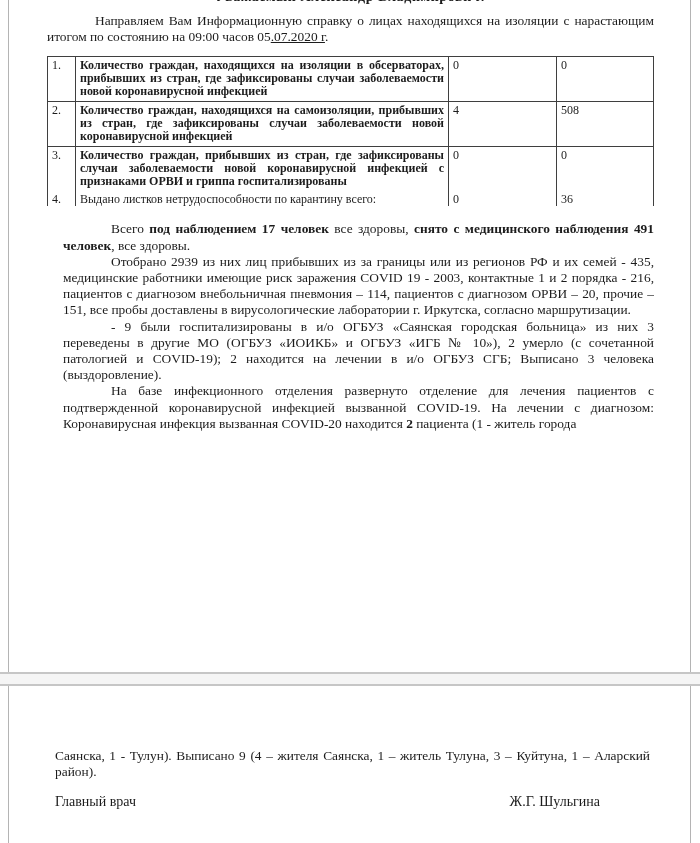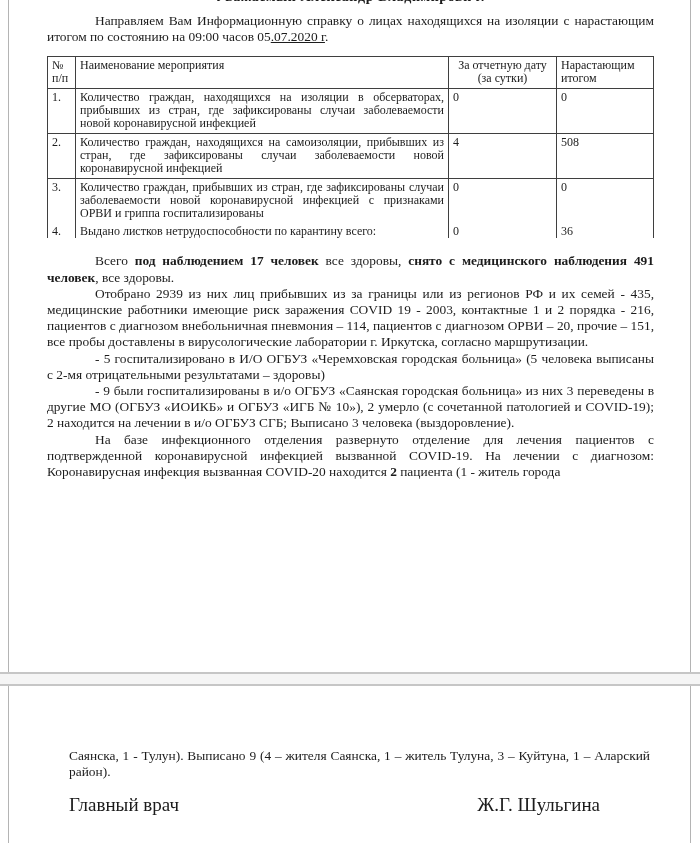--- a/index.html
+++ b/index.html
@@ -31,21 +31,21 @@
     background:#f5f5f5;
     border-top:2px solid #c6c6c6;
     border-bottom:2px solid #c6c6c6;
   }
   .page2 {
     top:686px;
     height:157px;
     border-left:1px solid #b4b4b4;
     border-right:1px solid #b4b4b4;
     border-top:none;
-    padding:0 40px 0 60px;
+    padding:0 40px 0 46px;
     overflow:hidden;
   }
   .salutation-clip {
     height:8px;
     overflow:hidden;
     position:relative;
   }
   .salutation {
     position:absolute;
     top:-11px; left:0; right:0;
@@ -74,33 +74,33 @@
   }
   table.report th, table.report td {
     border:1px solid #3f3f3f;
     vertical-align:top;
     text-align:left;
     font-weight:normal;
     padding:2px 4px 3px 4px;
   }
   table.report th { text-align:left; }
   table.report .c-daily-h { text-align:center; }
-  table.report td.cell-name { text-align:justify; }
+  table.report td.cell-name { text-align:justify;font-weight:bold; }
   tr.r1 td, tr.r2 td, tr.r3 td { height:40px; }
   tr.r3 td { border-bottom:none; }
   tr.r4a td { border-top:none; border-bottom:none; padding-bottom:0; }
   tr.r4b td { border-top:none; padding-top:0; }
-  .paragraphs { margin-top:15px; }
+  .paragraphs { margin-top:15px;margin-left:16px; }
   .continuation { margin-top:62px; }
   .sig-row {
     margin-top:14px;
     display:flex;
     justify-content:space-between;
     padding-right:50px;
-    font-size:19px;
+    font-size:14px;
     align-items:flex-end;
   }
 </style>
 </head>
 <body>
 
 <div class="page page1">
   <div class="salutation-clip">
     <div class="salutation">Уважаемый Александр Владимирович!</div>
   </div>
@@ -110,26 +110,20 @@
   </div>
 
   <table class="report">
     <colgroup>
       <col style="width:28px">
         <col>
         <col style="width:108px">
         <col style="width:97px">
     </colgroup>
     <tbody>
-        <tr>
-      <th>№ п/п</th>
-      <th>Наименование мероприятия</th>
-      <th class="c-daily-h">За отчетную дату (за сутки)</th>
-      <th>Нарастающим итогом</th>
-    </tr>
     <tr class="r1">
       <td>1.</td>
       <td class="cell-name">Количество граждан, находящихся на изоляции в обсерваторах, прибывших из стран, где зафиксированы случаи заболеваемости новой коронавирусной инфекцией</td>
       <td>0</td>
       <td>0</td>
     </tr>
     <tr class="r2">
       <td>2.</td>
       <td class="cell-name">Количество граждан, находящихся на самоизоляции, прибывших из стран, где зафиксированы случаи заболеваемости новой коронавирусной инфекцией</td>
       <td>4</td>
@@ -146,21 +140,20 @@
       <td>Выдано листков нетрудоспособности по карантину всего:</td>
       <td>0</td>
       <td>36</td>
     </tr>
   </tbody>
     </table>
 
   <div class="bodytext paragraphs">
     <p><span>Всего </span><span class="b">под наблюдением 17 человек</span><span> все здоровы, </span><span class="b">снято с медицинского наблюдения 491 человек</span><span>, все здоровы.</span></p>
     <p><span>Отобрано 2939 из них лиц прибывших из за границы или из регионов РФ и их семей - 435, медицинские работники имеющие риск заражения COVID 19 - 2003, контактные 1 и 2 порядка - 216, пациентов с диагнозом внебольничная пневмония – 114, пациентов с диагнозом ОРВИ – 20, прочие – 151, все пробы доставлены в вирусологические лаборатории г. Иркутска, согласно маршрутизации.</span></p>
-    <p><span>- 5 госпитализировано в И/О ОГБУЗ «Черемховская городская больница» (5 человека выписаны с 2-мя отрицательными результатами – здоровы)</span></p>
     <p><span>- 9 были госпитализированы в и/о ОГБУЗ «Саянская городская больница» из них 3 переведены в другие МО (ОГБУЗ «ИОИКБ» и ОГБУЗ «ИГБ № 10»), 2 умерло (с сочетанной патологией и COVID-19); 2 находится на лечении в и/о ОГБУЗ СГБ; Выписано 3 человека (выздоровление).</span></p>
     <p><span>На базе инфекционного отделения развернуто отделение для лечения пациентов с подтвержденной коронавирусной инфекцией вызванной COVID-19. На лечении с диагнозом: Коронавирусная инфекция вызванная COVID-20 находится </span><span class="b">2</span><span> пациента (1 - житель города</span></p>
   </div>
 </div>
 
 <div class="page-separator"></div>
 
 <div class="page page2">
   <div class="bodytext">
     <p class="no-indent continuation"><span>Саянска, 1 - Тулун). Выписано 9 (4 – жителя Саянска, 1 – житель Тулуна, 3 – Куйтуна, 1 – Аларский район).</span></p>

